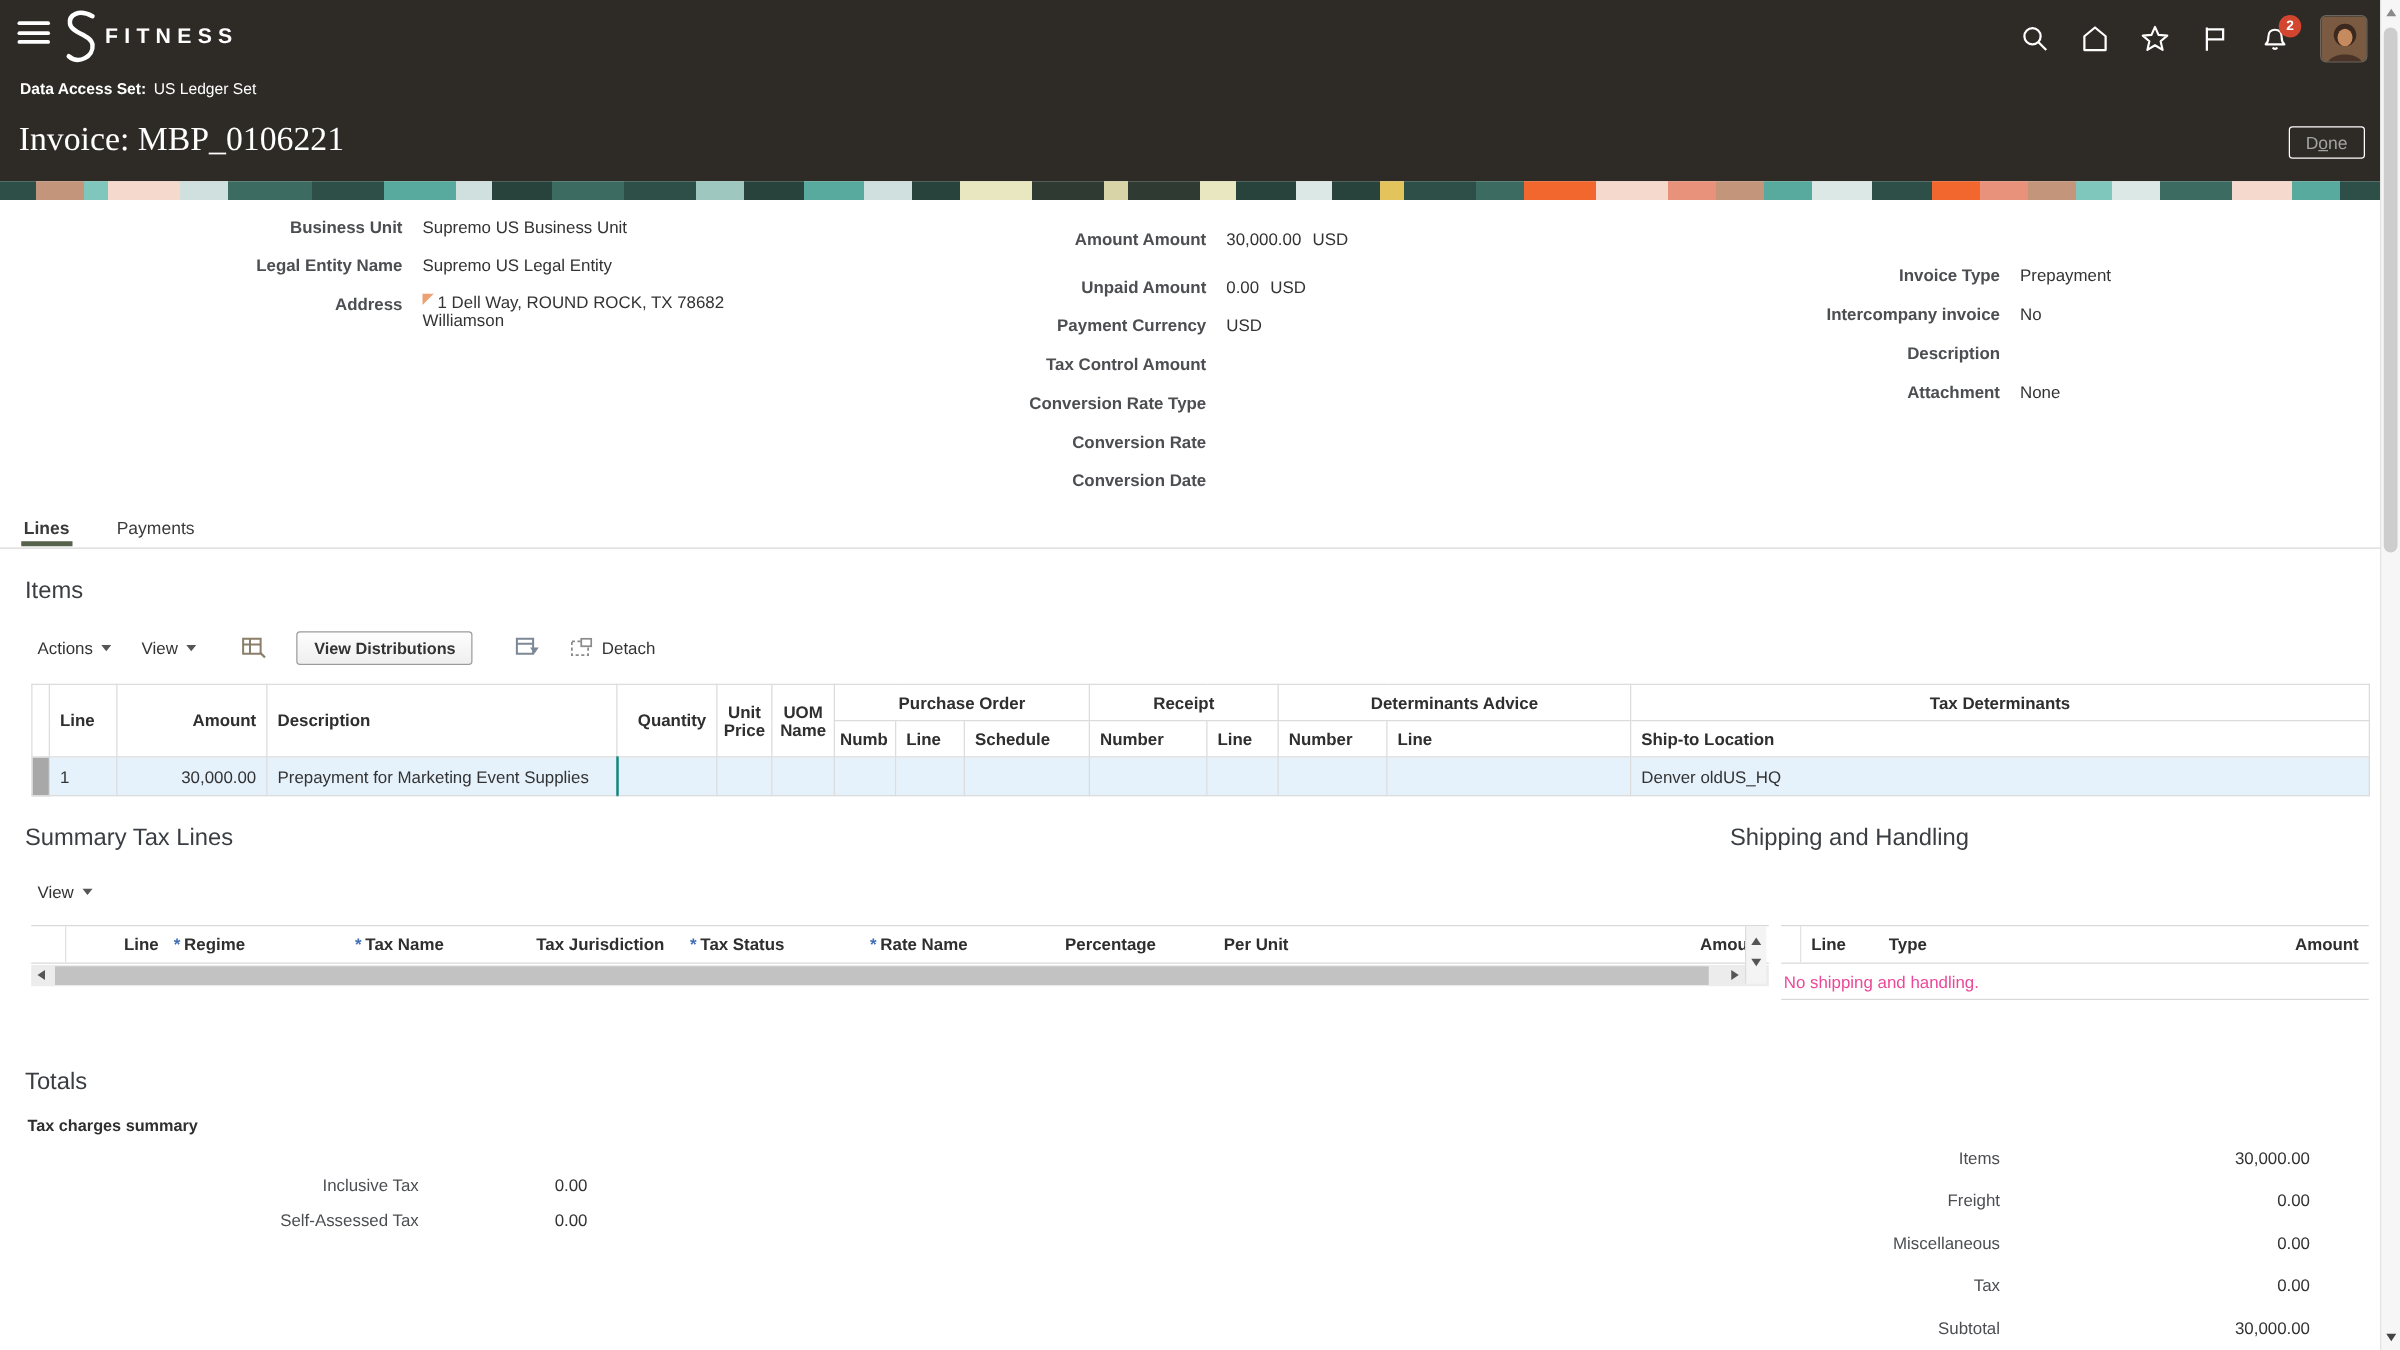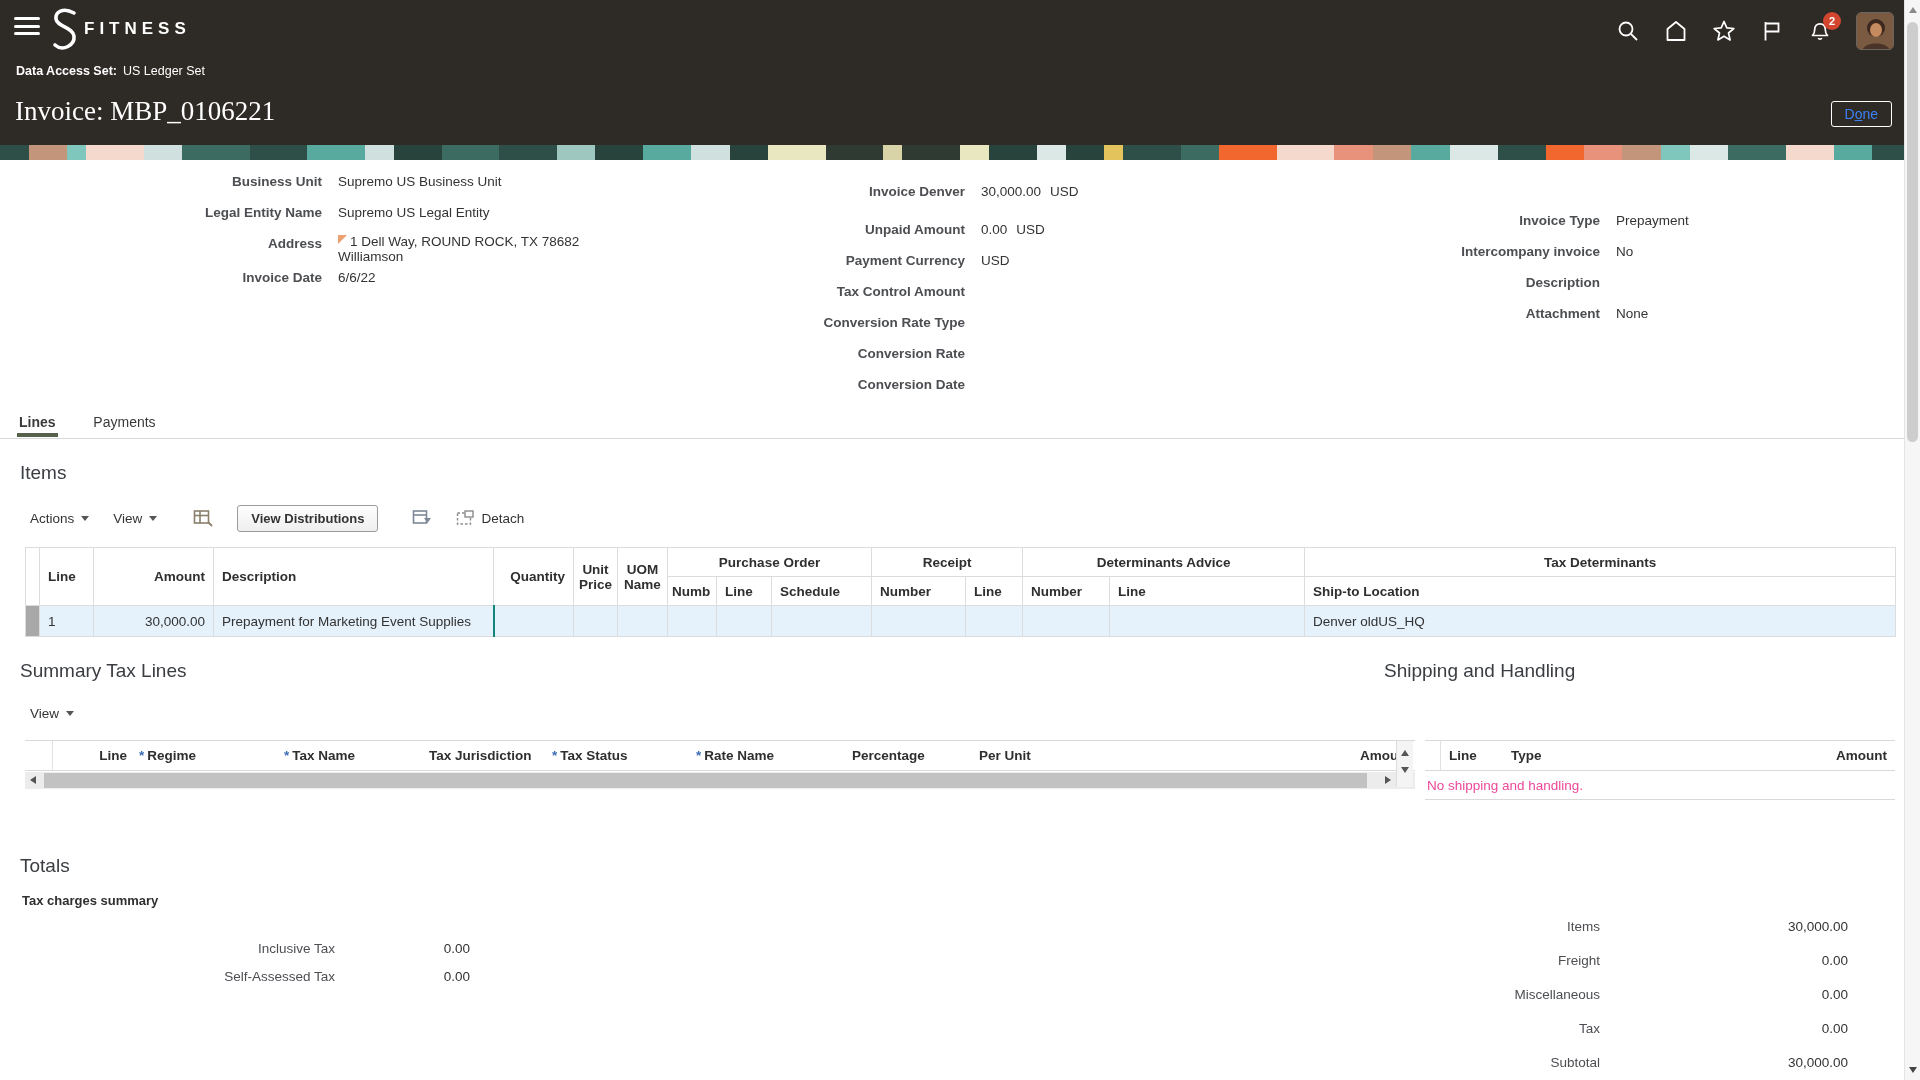--- a/index.html
+++ b/index.html
@@ -15,21 +15,21 @@
   .brand { position:absolute; left:84px; top:19px; font-size:17px; font-weight:bold; letter-spacing:5px; }
   .top-icons { position:absolute; right:26px; top:12px; display:flex; align-items:center; gap:24px; }
   .ticon { width:24px; height:24px; position:relative; cursor:pointer; }
   .badge { position:absolute; top:-7px; right:-9px; min-width:18px; height:18px; border-radius:9px;
     background:#d2452e; color:#fff; font-size:11px; font-weight:bold; display:flex; align-items:center;
     justify-content:center; padding:0 4px; }
   .avatar { width:38px; height:38px; border-radius:5px; overflow:hidden; border:1px solid #6b655e; cursor:pointer; }
   .data-access { position:absolute; left:16px; top:64px; font-size:12.5px; }
   .data-access .lab { font-weight:bold; margin-right:6px; }
   .page-title { position:absolute; left:15px; top:96px; font-family:"Liberation Serif", serif; font-size:27px; }
-  .done-btn { position:absolute; right:28px; top:101px; background:transparent; color:#3b82f6;
+  .done-btn { position:absolute; right:28px; top:101px; background:transparent; color:#a3a3a3;
     border:1px solid #fff; border-radius:3px; font-size:14px; padding:4px 13px; cursor:pointer;
     font-family:"Liberation Sans", sans-serif; }
 
   
   .stripe { position:absolute; top:145px; left:0; width:1920px; height:15px;
     background:linear-gradient(90deg,
     #2e4f48 0 1.5%, #c3967c 1.5% 3.5%, #7fc6bd 3.5% 4.5%, #f6d9cd 4.5% 7.5%, #cfe0df 7.5% 9.5%,
     #3c6b62 9.5% 13%, #2e4f48 13% 16%, #58a99e 16% 19%, #cfe0df 19% 20.5%, #27433c 20.5% 23%,
     #3c6b62 23% 26%, #2e4f48 26% 29%, #9ec7c0 29% 31%, #27433c 31% 33.5%, #58a99e 33.5% 36%,
     #cfe0df 36% 38%, #27433c 38% 40%, #e9e7c0 40% 43%, #2f3a33 43% 46%, #d9d3a8 46% 47%,
@@ -215,29 +215,25 @@
       <span class="fvalue">Supremo US Business Unit</span>
     </div>
     <div class="frow">
       <span class="flabel">Legal Entity Name</span>
       <span class="fvalue">Supremo US Legal Entity</span>
     </div>
     <div class="frow" style="margin-bottom:4px;">
       <span class="flabel">Address</span>
       <span class="fvalue" style="line-height:15px; max-width:250px;"><span class="corner-flag"></span><span>1 Dell Way, ROUND ROCK, TX 78682</span><div class="line2">Williamson</div></span>
     </div>
-    <div class="frow">
-      <span class="flabel">Invoice Date</span>
-      <span class="fvalue">6/6/22</span>
-    </div>
   </div>
 
   <div class="fcol col-mid">
     <div class="frow" style="margin-bottom:18px;">
-      <span class="flabel">Invoice Denver</span>
+      <span class="flabel">Amount Amount</span>
       <span class="fvalue"><span>30,000.00</span><span class="cur">USD</span></span>
     </div>
     <div class="frow">
       <span class="flabel">Unpaid Amount</span>
       <span class="fvalue"><span>0.00</span><span class="cur">USD</span></span>
     </div>
     <div class="frow">
       <span class="flabel">Payment Currency</span>
       <span class="fvalue">USD</span>
     </div>

